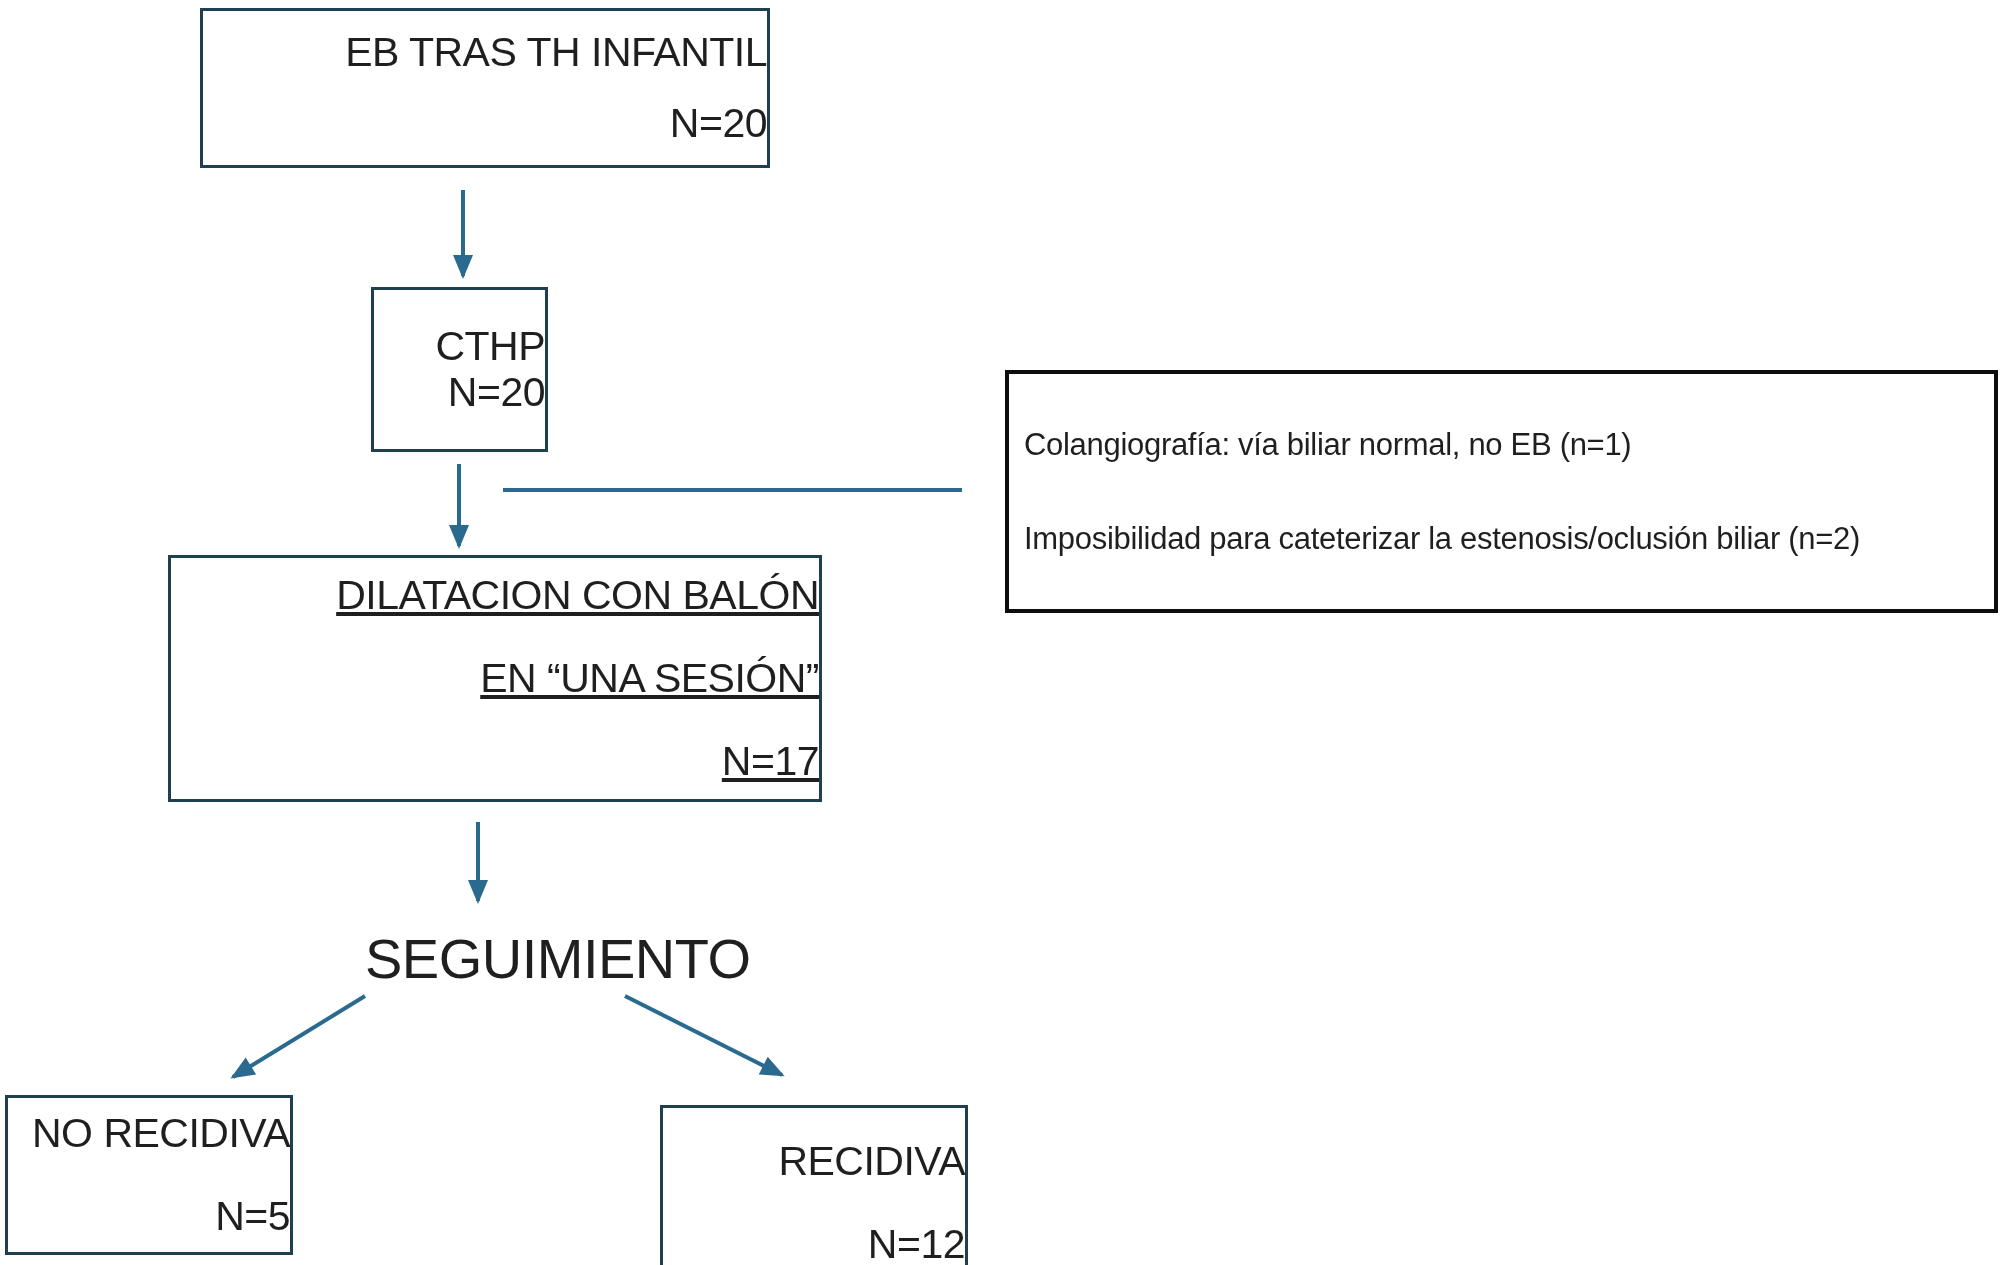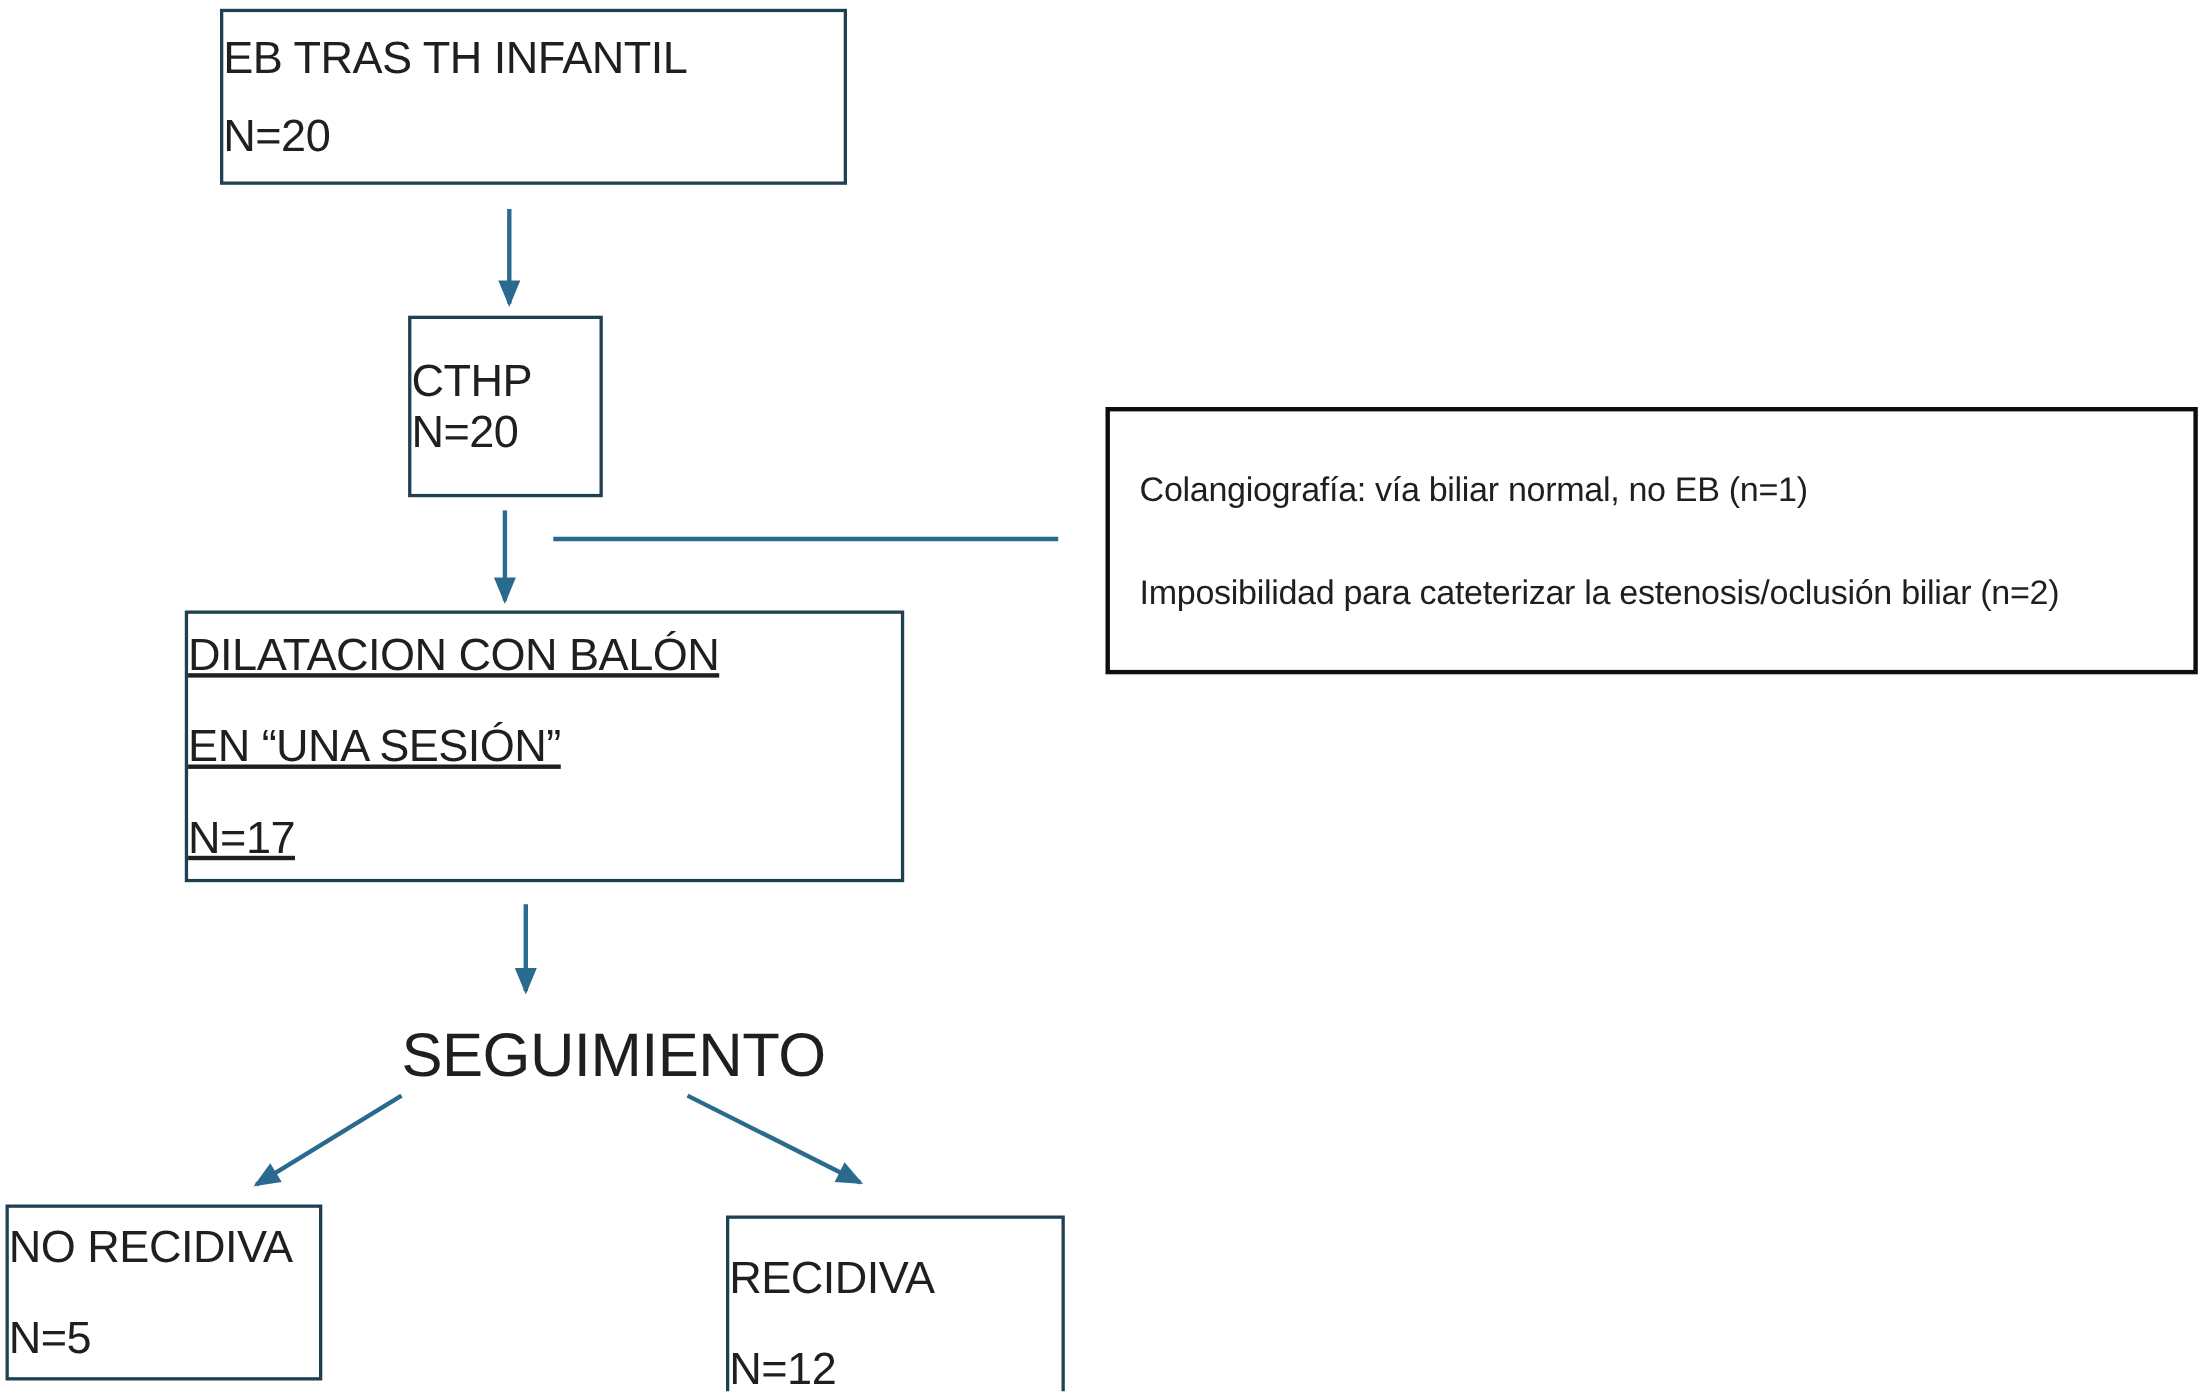--- a/index.html
+++ b/index.html
@@ -30,21 +30,21 @@
     fill: none;
   }
   .arrowhead-shape {
     fill: var(--connector, #2b6a8f);
   }
   .node {
     position: absolute;
     box-sizing: border-box;
     display: flex;
     flex-direction: column;
-    align-items: flex-start;
+    align-items: flex-end;
     justify-content: center;
     text-align: center;
     font-size: 41px;
     line-height: 1.1;
     letter-spacing: -0.5px;
     color: var(--text, #1f1f1f);
   }
   .box {
     border: 3px solid var(--box-border, #1f4050);
     background: #ffffff;
@@ -56,21 +56,21 @@
     position: absolute;
     box-sizing: border-box;
     border: 4px solid var(--annotation-border, #0d0d0d);
     background: #ffffff;
     display: flex;
     flex-direction: column;
     justify-content: center;
     align-items: flex-start;
     text-align: left;
     gap: 58px;
-    padding-left: 27px;
+    padding-left: 15px;
     padding-right: 10px;
     font-size: 31px;
     line-height: 1.15;
     letter-spacing: -0.3px;
     color: var(--text, #1f1f1f);
   }
   .plain-label {
     position: absolute;
     font-size: 56px;
     letter-spacing: -0.5px;

